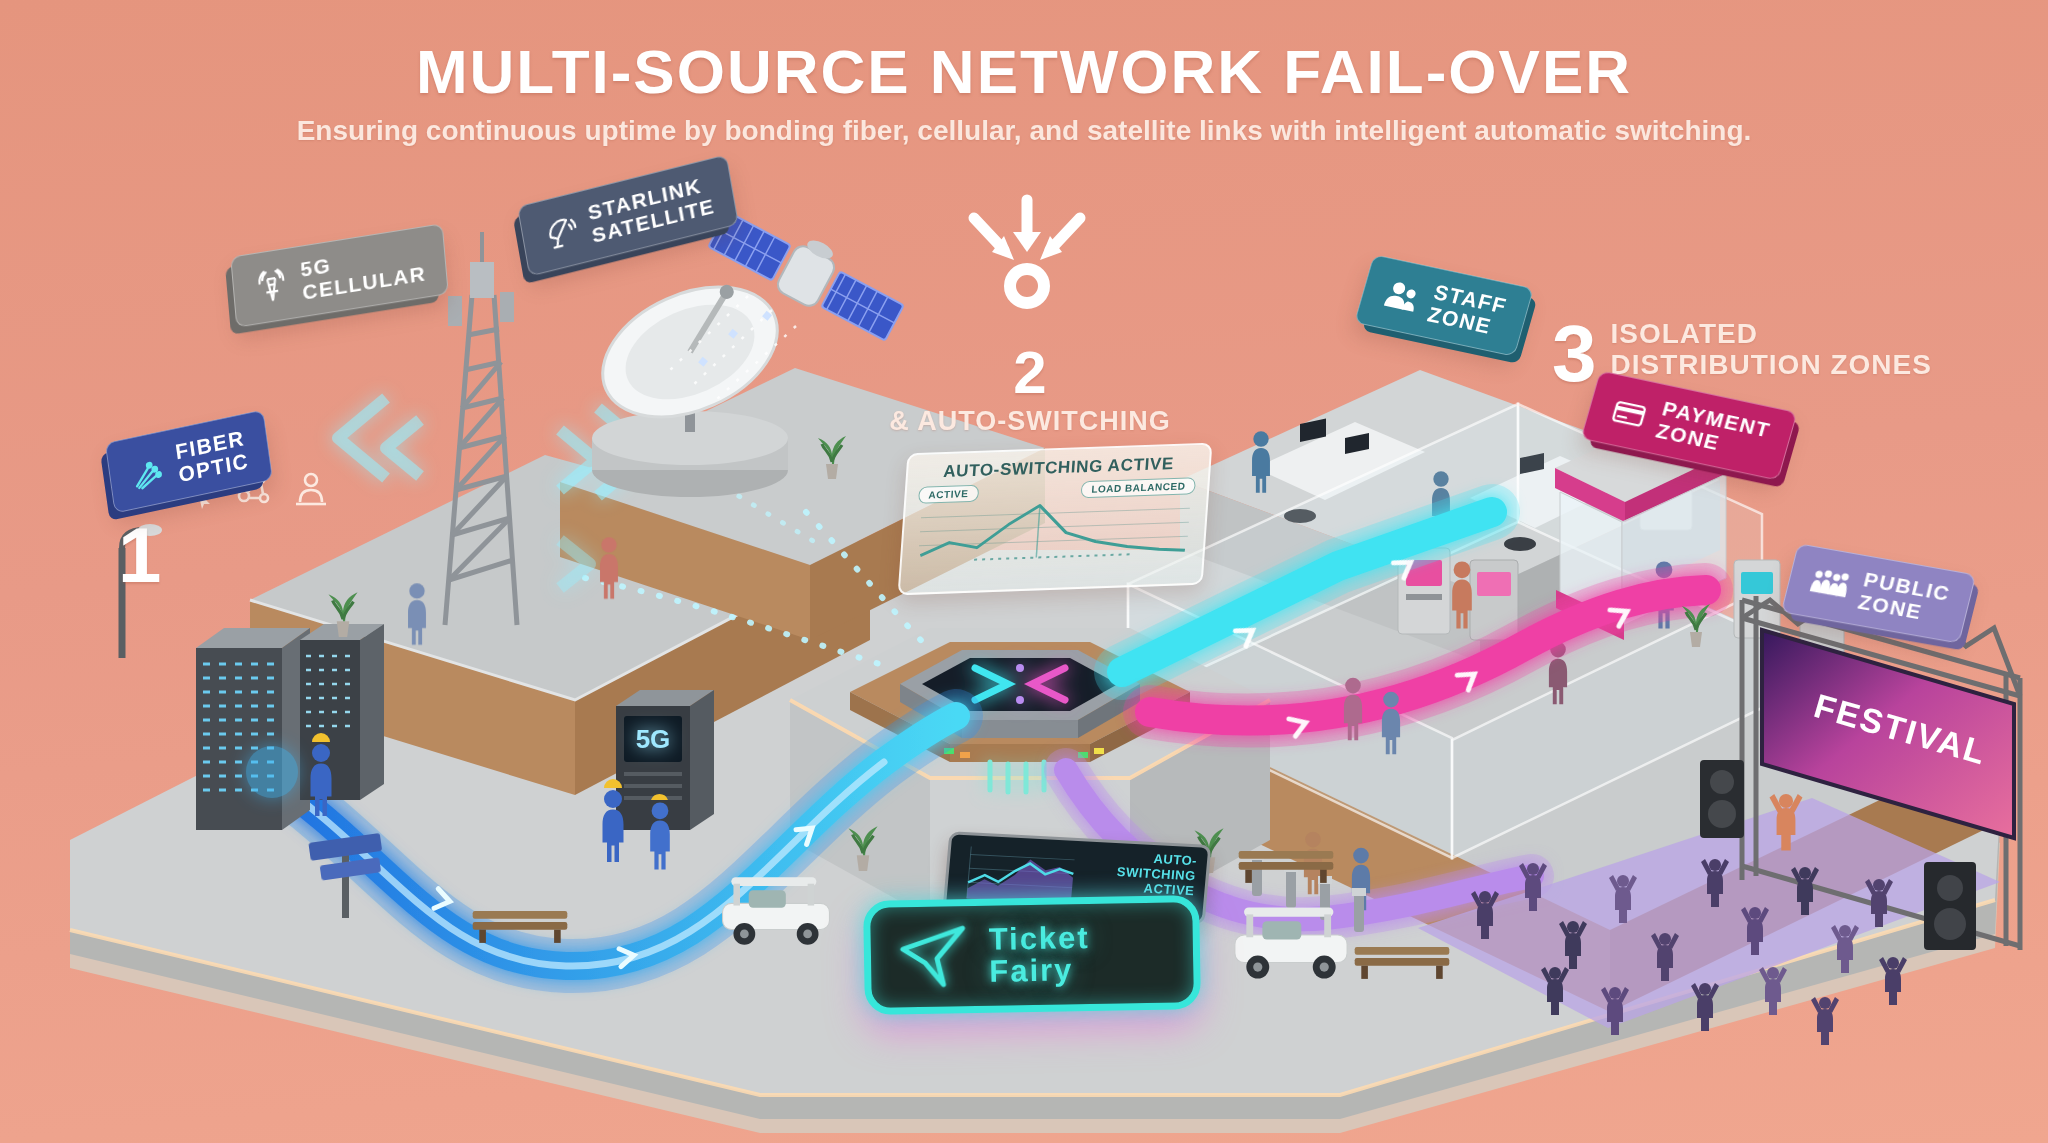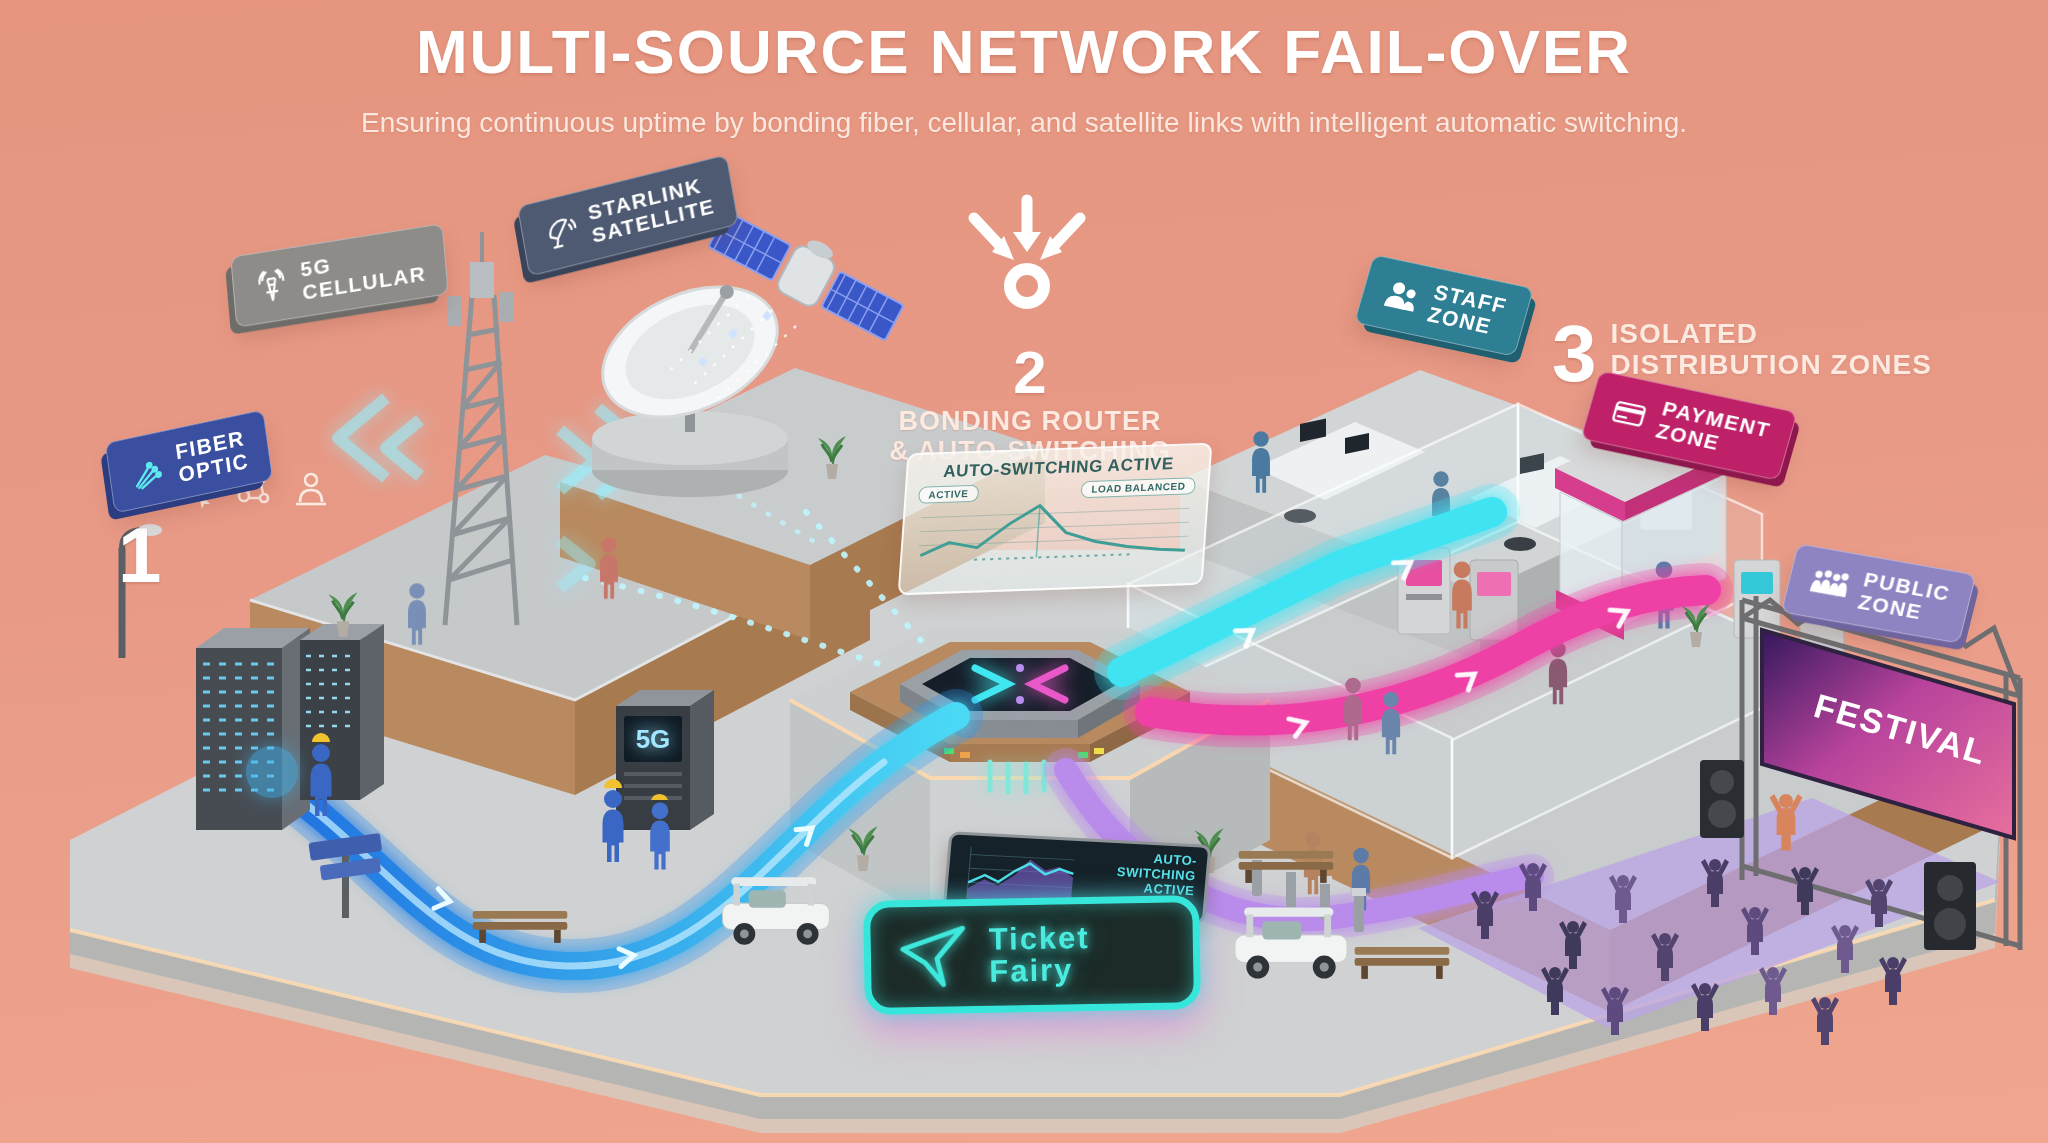--- a/index.html
+++ b/index.html
@@ -3,23 +3,23 @@
 <meta charset="utf-8">
 <style>
   html,body{margin:0;padding:0;background:#e89a87;}
   .canvas{position:relative;width:2048px;height:1143px;overflow:hidden;
     background:linear-gradient(175deg,#e5957e 0%,#e89a87 45%,#f0a68f 100%);
     font-family:"Liberation Sans",sans-serif;}
   svg{display:block}
   .scene{position:absolute;left:0;top:0;}
 
   
-  .hdr{position:absolute;left:0;top:16px;width:100%;text-align:center;color:#fff;}
+  .hdr{position:absolute;left:0;top:36px;width:100%;text-align:center;color:#fff;}
   .hdr .title{font-size:62px;font-weight:800;letter-spacing:2px;text-shadow:0 2px 3px rgba(170,90,70,.35);}
-  .hdr .subtitle{margin-top:20px;font-size:28px;font-weight:400;color:#fbe7de;text-shadow:0 1px 2px rgba(170,90,70,.25);}
+  .hdr .subtitle{margin-top:8px;font-size:28px;font-weight:700;color:#fbe7de;text-shadow:0 1px 2px rgba(170,90,70,.25);}
 
   
   .step{position:absolute;color:#fce9e0;}
   .step .num{font-weight:800;color:#fff;line-height:.9;text-shadow:0 2px 2px rgba(170,90,70,.3);}
   .step .ln{font-weight:700;letter-spacing:1px;line-height:1.12;text-shadow:0 1px 2px rgba(170,90,70,.25);}
   .step1{left:118px;top:468px;width:260px;}
   .step1 .icons{display:flex;gap:16px;margin-left:56px;margin-bottom:10px;}
   .step1 .row{display:flex;align-items:center;gap:16px;}
   .step1 .num{font-size:78px;}
   .step1 .ln{font-size:30px;}
@@ -504,21 +504,20 @@
           <path d="M6 36 h30"></path>
     </svg>
   </div>
   <div class="row">
     <span class="num">1</span>
   </div>
 </div>
 
 <div class="step step2">
   <span class="num">2</span>
-  <div class="ln">BONDING ROUTER</div>
   <div class="ln">&amp; AUTO-SWITCHING</div>
 </div>
 
 <div class="step step3">
   <span class="num">3</span>
   <span>
     <div class="ln">ISOLATED</div>
     <div class="ln">DISTRIBUTION ZONES</div>
   </span>
 </div>

